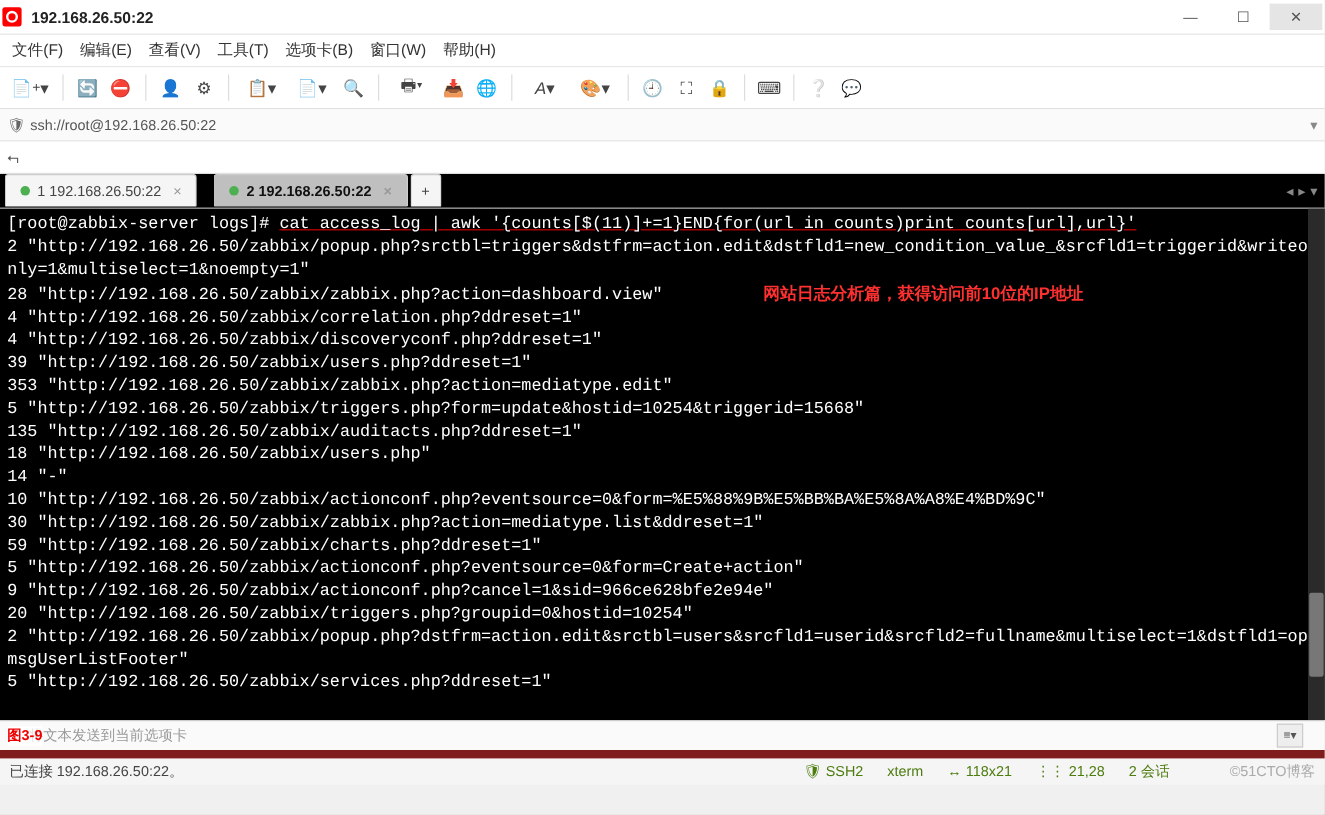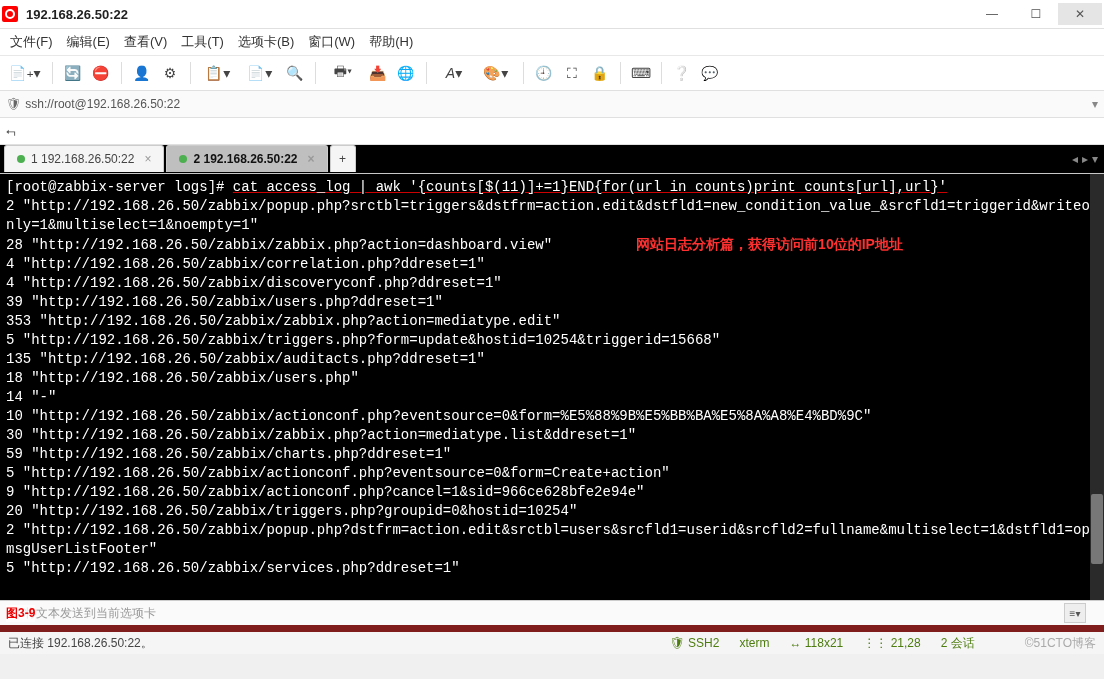--- a/index.html
+++ b/index.html
@@ -18,21 +18,21 @@
   .toolbar .tb-btn.wide{width:38px;}
   .toolbar .sep{width:1px;height:22px;background:#ddd;margin:0 4px;}
   .addrbar{height:26px;display:flex;align-items:center;padding:0 6px;background:#fafafa;border-bottom:1px solid #e0e0e0;color:#555;}
   .addrbar .lock{margin-right:4px;color:#666;}
   .hintbar{height:26px;display:flex;align-items:center;padding:0 6px;background:#fff;border-bottom:1px solid #e0e0e0;color:#666;}
   .hintbar .arrow-icon{margin-right:6px;color:#555;}
   .tabstrip{height:28px;display:flex;background:#000000;border-bottom:1px solid #c8c8c8;padding-left:4px;}
   .tab{height:26px;display:flex;align-items:center;padding:0 12px;background:#f5f5f5;border:1px solid #ccc;border-bottom:none;margin-right:2px;border-radius:3px 3px 0 0;font-size:12px;color:#444;gap:6px;}
   .tab .dot{width:8px;height:8px;border-radius:50%;background:#4caf50;}
   .tab .close-x{color:#999;margin-left:4px;}
-  .tab.active{background:#bfbfbf;color:#111;font-weight:bold;}
+  .tab.active{background:#bfbfbf;color:#111;font-weight:bold;margin-left:12px;}
   .tab.add{width:24px;padding:0;justify-content:center;background:#f5f5f5;}
   .tabstrip .spacer{flex:1;}
   .tabstrip .nav-arrows{display:flex;align-items:center;gap:4px;color:#888;padding:0 6px;}
   .terminal{background:#000;color:#fff;font-family:"Consolas","Courier New",monospace;font-size:14px;line-height:19px;padding:4px 6px;height:418px;overflow:hidden;white-space:pre-wrap;word-break:break-all;}
   .terminal .cmd{color:#fff;text-decoration:underline;text-decoration-color:#c00;}
   .terminal .anno{color:#ff3030;font-weight:bold;font-family:"Microsoft YaHei",sans-serif;}
   .sendbar{height:24px;display:flex;align-items:center;padding:0 18px;background:#fafafa;border-top:1px solid #ccc;color:#999;position:relative;}
   .sendbar .figlabel{position:absolute;left:6px;color:#e00;font-weight:bold;font-family:"Microsoft YaHei",sans-serif;background:rgba(255,255,255,0.7);}
   .sendbar .placeholder{margin-left:6px;}
   .sendbar .btn{margin-left:auto;width:20px;height:18px;border:1px solid #ccc;background:#eee;display:flex;align-items:center;justify-content:center;font-size:10px;color:#555;}

